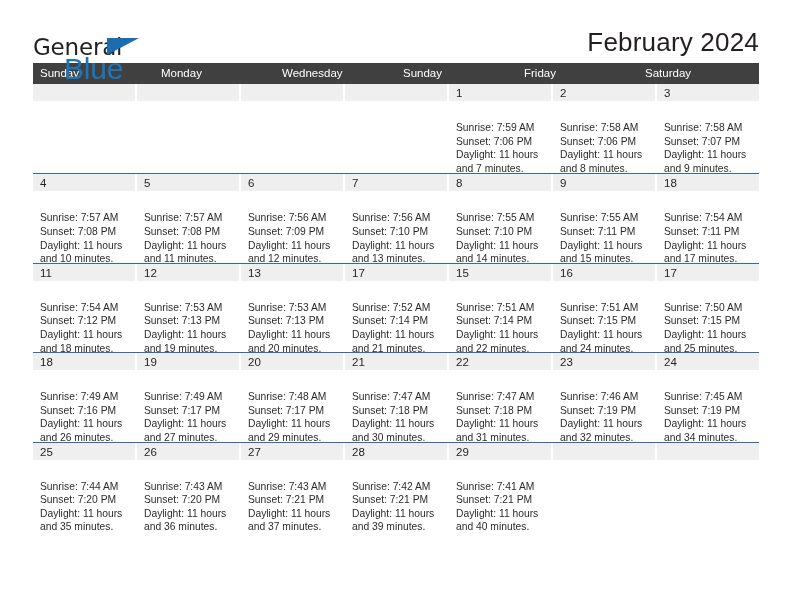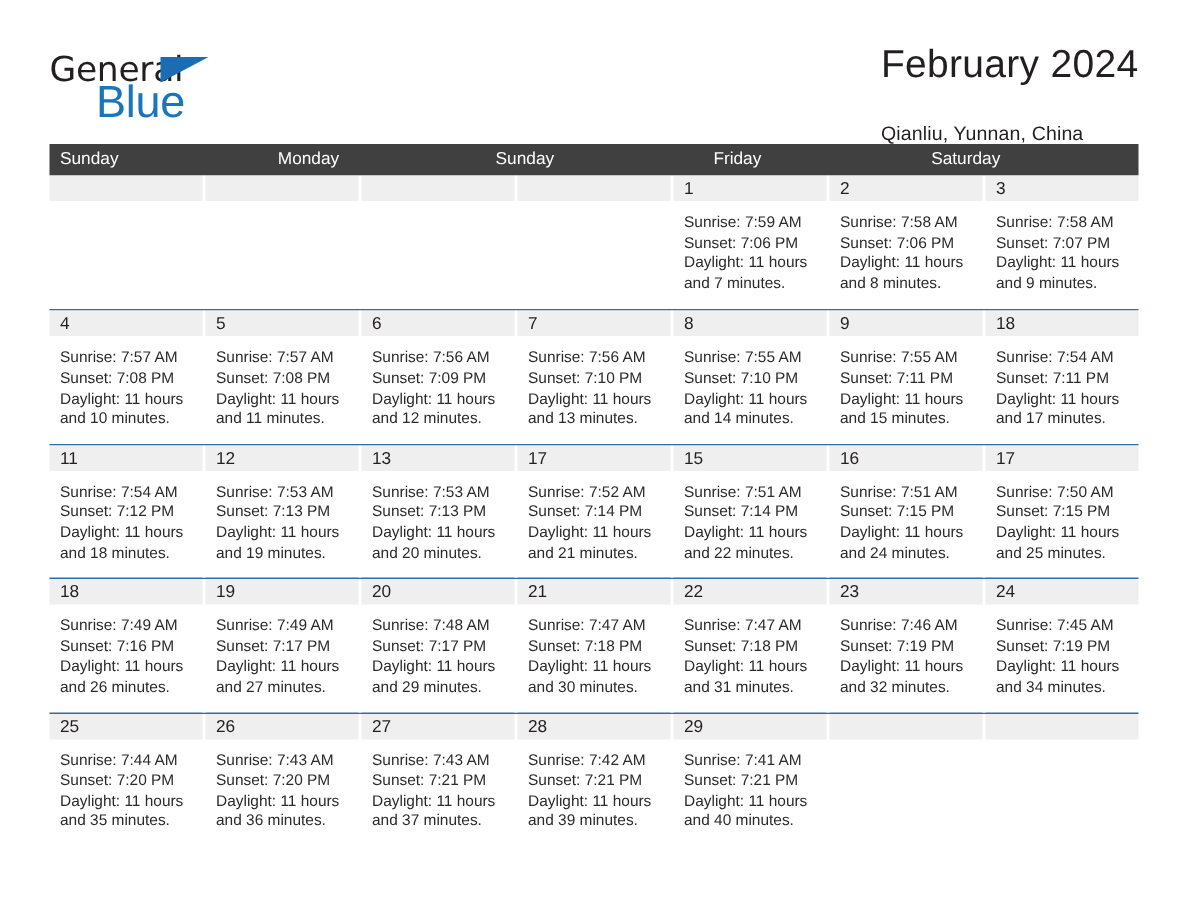--- a/index.html
+++ b/index.html
@@ -21,21 +21,21 @@
     box-sizing: border-box;
     padding: 0 33px;
   }
 
   
   .topbar {
     display: flex;
     align-items: flex-start;
     justify-content: space-between;
     padding-top: 27px;
-    height: 96px;
+    height: 63px;
     box-sizing: border-box;
   }
   .logo {
     position: relative;
     width: 120px;
     height: 50px;
     line-height: 1;
     user-select: none;
   }
   .logo-general {
@@ -125,21 +125,21 @@
     font-size: 11.5px;
     color: #231f20;
     padding: 1px 0 0 7px;
     box-sizing: border-box;
     line-height: 16px;
   }
   .day.empty .daynum-band {
     background: #efefef;
   }
   .details {
-    padding: 8px 5px 0 7px;
+    padding: 20px 5px 0 7px;
     font-size: 10.3px;
     line-height: 13.6px;
     color: #2b2b2b;
   }
   .details div {
     white-space: nowrap;
   }
 </style>
 </head>
 <body>
@@ -155,20 +155,21 @@
     <div class="titlebox">
       <div class="cal-title">February 2024</div>
       <div class="cal-sub">Qianliu, Yunnan, China</div>
     </div>
   </div>
 
   <div class="calendar">
     <div class="weekdays">
         <div class="weekday">Sunday</div>
         <div class="weekday">Monday</div>
+        <div class="weekday">Wednesday</div>
         <div class="weekday">Sunday</div>
         <div class="weekday">Friday</div>
         <div class="weekday">Saturday</div>
       </div>
     <div>
         <div class="week first">
           <div class="day empty">
             <div class="daynum-band"></div>
           </div>
           <div class="day empty">

